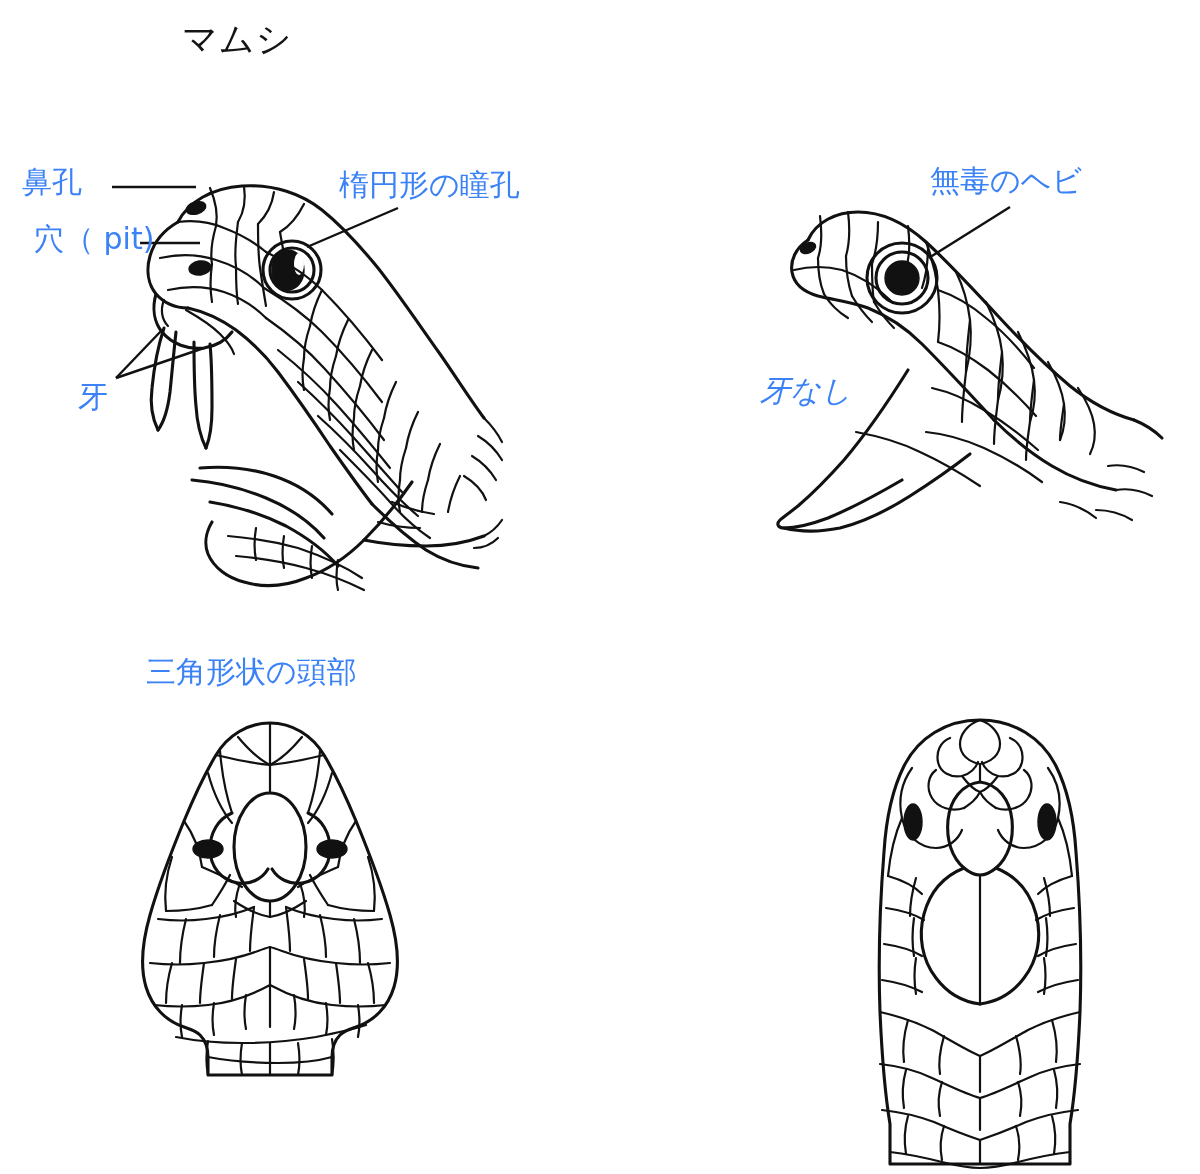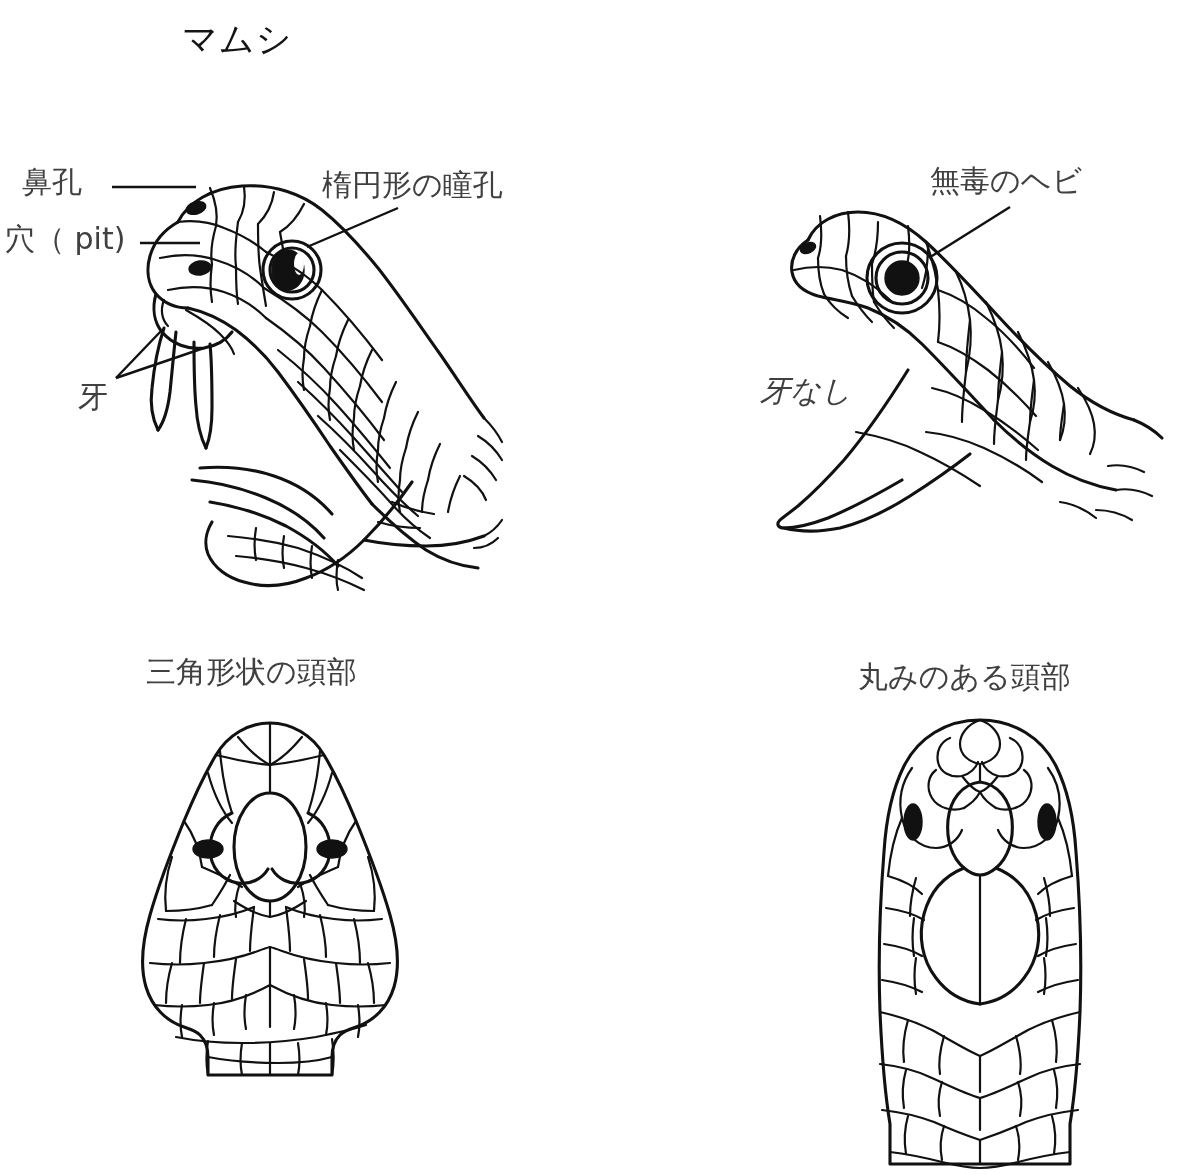--- a/index.html
+++ b/index.html
@@ -26,25 +26,25 @@
     color: #141414;
   }
   #title-venomous { left: 182px; top: 22px; }
   #title-nonvenomous { left: 788px; top: 22px; }
 
   .anno {
     position: absolute;
     font-size: 30px;
     line-height: 1;
     white-space: nowrap;
-    color: #404040;
+    color: #3b82f6;
   }
   #label-nostril       { left: 22px;  top: 167px; }
-  #label-pit           { left: 5px;  top: 224px; }
-  #label-elliptic      { left: 322px; top: 170px; }
+  #label-pit           { left: 34px;  top: 224px; }
+  #label-elliptic      { left: 339px; top: 170px; }
   #label-fangs         { left: 78px;  top: 382px; }
   #label-round-pupil   { left: 930px; top: 166px; }
   #label-no-fangs      { left: 760px; top: 376px; font-style: italic; }
   #label-triangular    { left: 146px; top: 657px; text-align: center; }
   #label-rounded       { left: 858px; top: 662px; }
 
   svg { display: block; }
   .fig {
     position: absolute;
   }
@@ -299,21 +299,20 @@
       </g>
     </svg>
   </div>
 
   <div class="anno" id="label-round-pupil">無毒のヘビ</div>
 
   <div class="anno" id="label-no-fangs">牙なし</div>
 
   <div class="anno" id="label-triangular">三角形状の頭部</div>
 
-  <div class="anno" id="label-rounded">丸みのある頭部</div>
 
   <div class="fig" id="fig-viper-dorsal">
     <svg width="300" height="380" viewBox="0 0 300 380" aria-hidden="true">
 
       <path class="ink" d="M150 8
                C128 8 108 20 96 40
                C84 60 74 82 64 106
                C50 140 38 172 30 200
                C22 228 20 252 26 272
                C32 292 46 306 64 312

